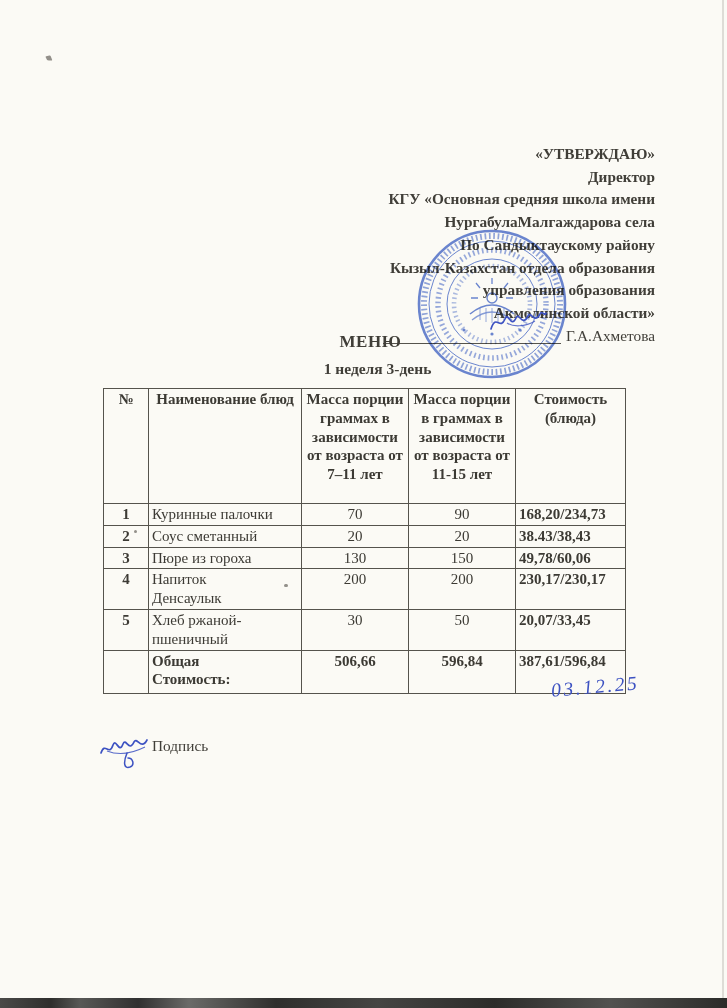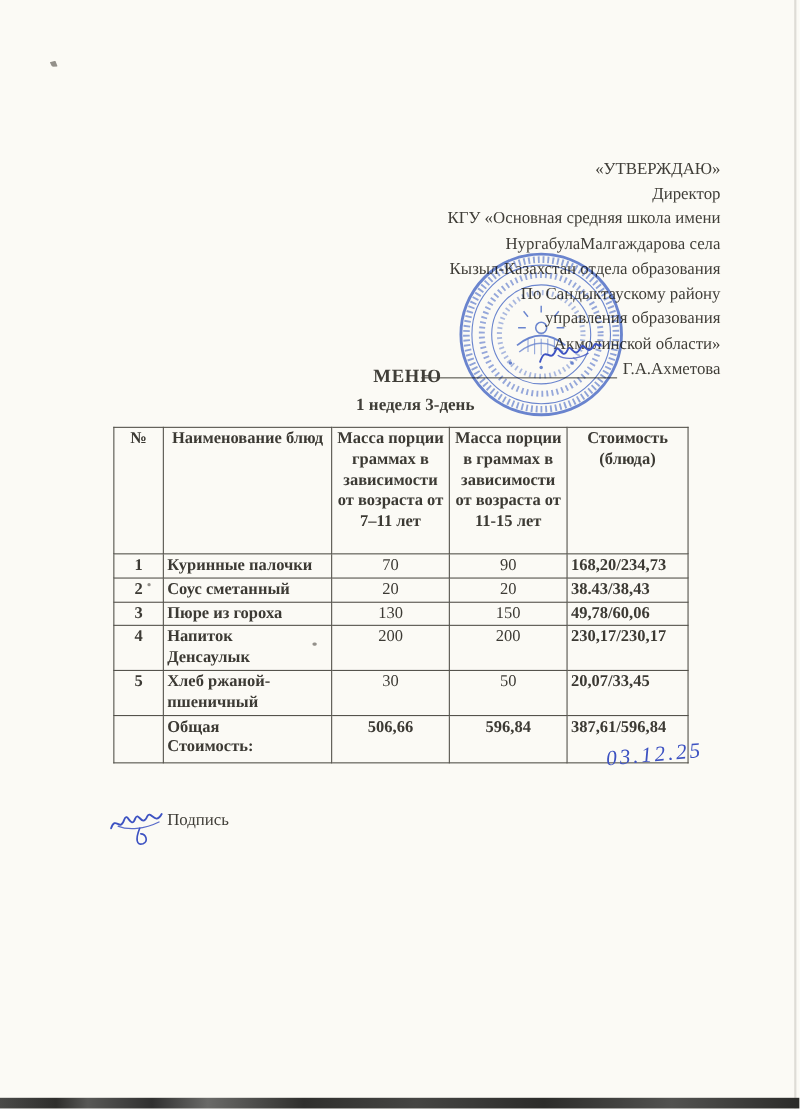--- a/index.html
+++ b/index.html
@@ -9,21 +9,21 @@
     background:#fbfaf5;
     overflow:hidden;
     font-family:"Liberation Serif","DejaVu Serif",serif;
     color:#403e38;
   }
   
   .approval-block{
     position:absolute;top:143px;right:72px;width:480px;
     text-align:right;font-size:15.3px;line-height:22.7px;
   }
-  .approval-line{white-space:nowrap;}
+  .approval-line{white-space:nowrap;font-weight:bold;}
   .approval-sig-row{
     display:flex;justify-content:flex-end;align-items:flex-end;
     margin-top:1px;height:22px;
   }
   .sig-underline{
     width:178px;border-bottom:1.2px solid #55534c;
     margin:0 5px 4px 0;height:16px;
   }
   
   .stamp{
@@ -46,21 +46,21 @@
     border-collapse:collapse;table-layout:fixed;
     font-size:15px;line-height:18.8px;color:#3c3a34;
   }
   table.menu td,table.menu th{
     border:1.2px solid #55534c;
     vertical-align:top;padding:1px 3px;
     overflow:hidden;
   }
   th.h-cell{font-weight:bold;text-align:center;padding-top:3px;}
   td.c-num{font-weight:bold;text-align:center;}
-  td.c-name{text-align:left;padding-left:7px;font-weight:bold;}
+  td.c-name{text-align:left;padding-left:7px;}
   td.c-mass{text-align:center;}
   td.c-cost{font-weight:bold;}
   tr.total-row td{font-weight:bold;}
   .wrap-100{display:inline-block;max-width:100px;}
   .wrap-112{display:inline-block;max-width:112px;}
   .wrap-95{display:inline-block;max-width:95px;}
   
   .hand-date{
     position:absolute;left:551px;top:676px;
     font-style:italic;font-size:19.5px;letter-spacing:2.5px;
@@ -90,22 +90,22 @@
 </head>
 <body>
 
 <div class="page">
 
   <div class="approval-block">
     <div class="approval-line">«УТВЕРЖДАЮ»</div>
     <div class="approval-line">Директор</div>
     <div class="approval-line">КГУ «Основная средняя школа имени</div>
     <div class="approval-line">НургабулаМалгаждарова села</div>
+    <div class="approval-line">По Сандыктаускому району</div>
     <div class="approval-line">Кызыл-Казахстан отдела образования</div>
-    <div class="approval-line">По Сандыктаускому району</div>
     <div class="approval-line">управления образования</div>
     <div class="approval-line">Акмолинской области»</div>
     <div class="approval-sig-row">
       <div class="sig-underline"></div>
       <span>Г.А.Ахметова</span>
     </div>
   </div>
 
   <svg class="stamp" viewBox="0 0 164 164">
     <g fill="none" stroke="#4b6dce">

